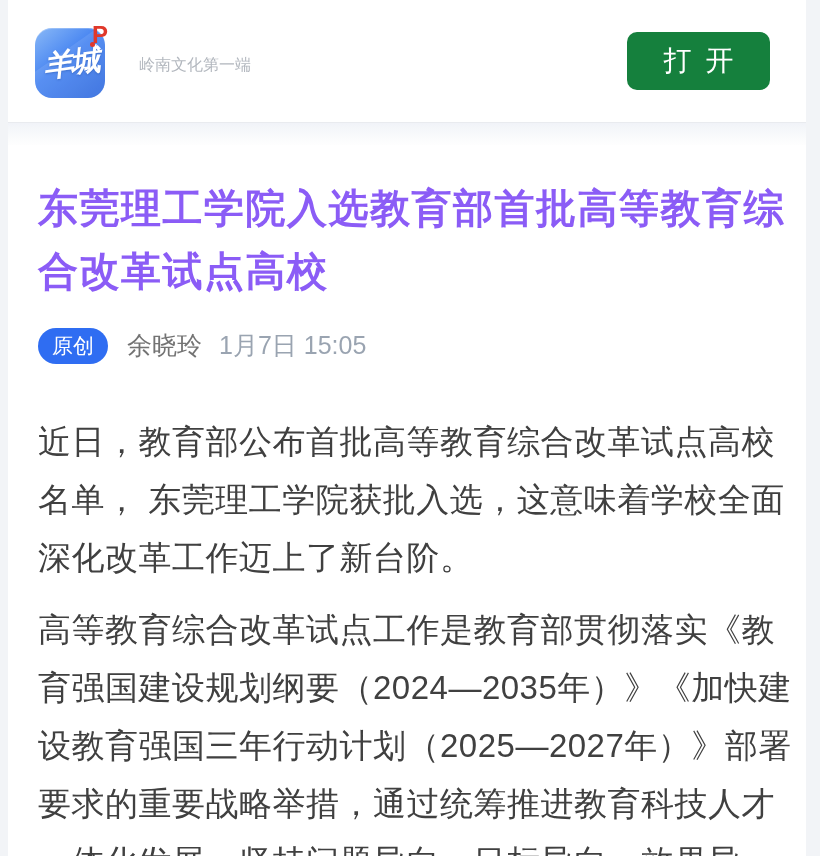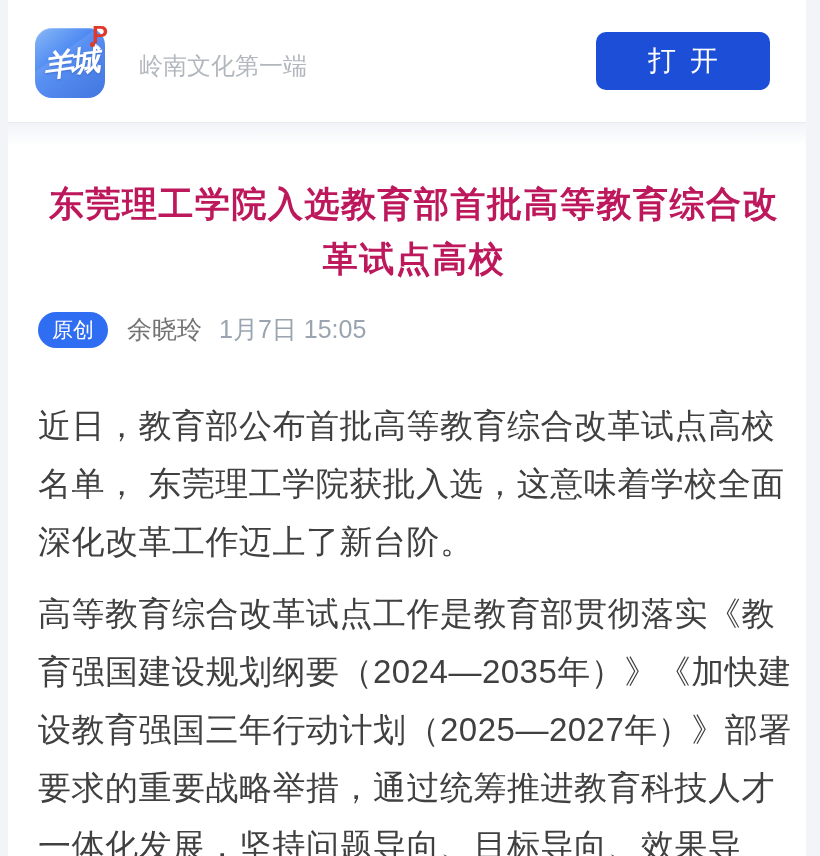--- a/index.html
+++ b/index.html
@@ -89,29 +89,29 @@
   }
   .app-meta { margin-left: 32px; }
   .app-name {
     font-size: 27px;
     font-weight: 700;
     color: #262b33;
     line-height: 1.15;
   }
   .app-tagline {
     margin-top: 9px;
-    font-size: 24px;
+    font-size: 16px;
     color: #b2b7be;
   }
   .open-btn {
     margin-left: auto;
-    width: 174px; height: 58px;
+    width: 143px; height: 58px;
     border: none;
     border-radius: 10px;
-    background: #1d4ed8;
+    background: #15803d;
     color: #ffffff;
     font-family: inherit;
     font-size: 28px;
     letter-spacing: 14px;
     text-indent: 14px;
     display: flex; align-items: center; justify-content: center;
     cursor: pointer;
   }
 
   
@@ -119,27 +119,26 @@
     height: 22px;
     background: linear-gradient(180deg, #f1f3f8 0%, #f7f9fb 45%, #fefefe 100%);
   }
 
   
   .article {
     padding: 0 10px 0 30px;
   }
   .article-title {
     margin: 32px 6px 0 0;
-    font-size: 35px;
+    font-size: 40px;
     line-height: 1.57;
     font-weight: 700;
     letter-spacing: 1.5px;
-    color: #be185d;
+    color: #8b5cf6;
     max-width: 752px;
-    text-align: center;
   }
   .byline {
     display: flex;
     align-items: center;
     margin-top: 25px;
   }
   .original-badge {
     flex: none;
     background: #2f6df2;
     color: #ffffff;

